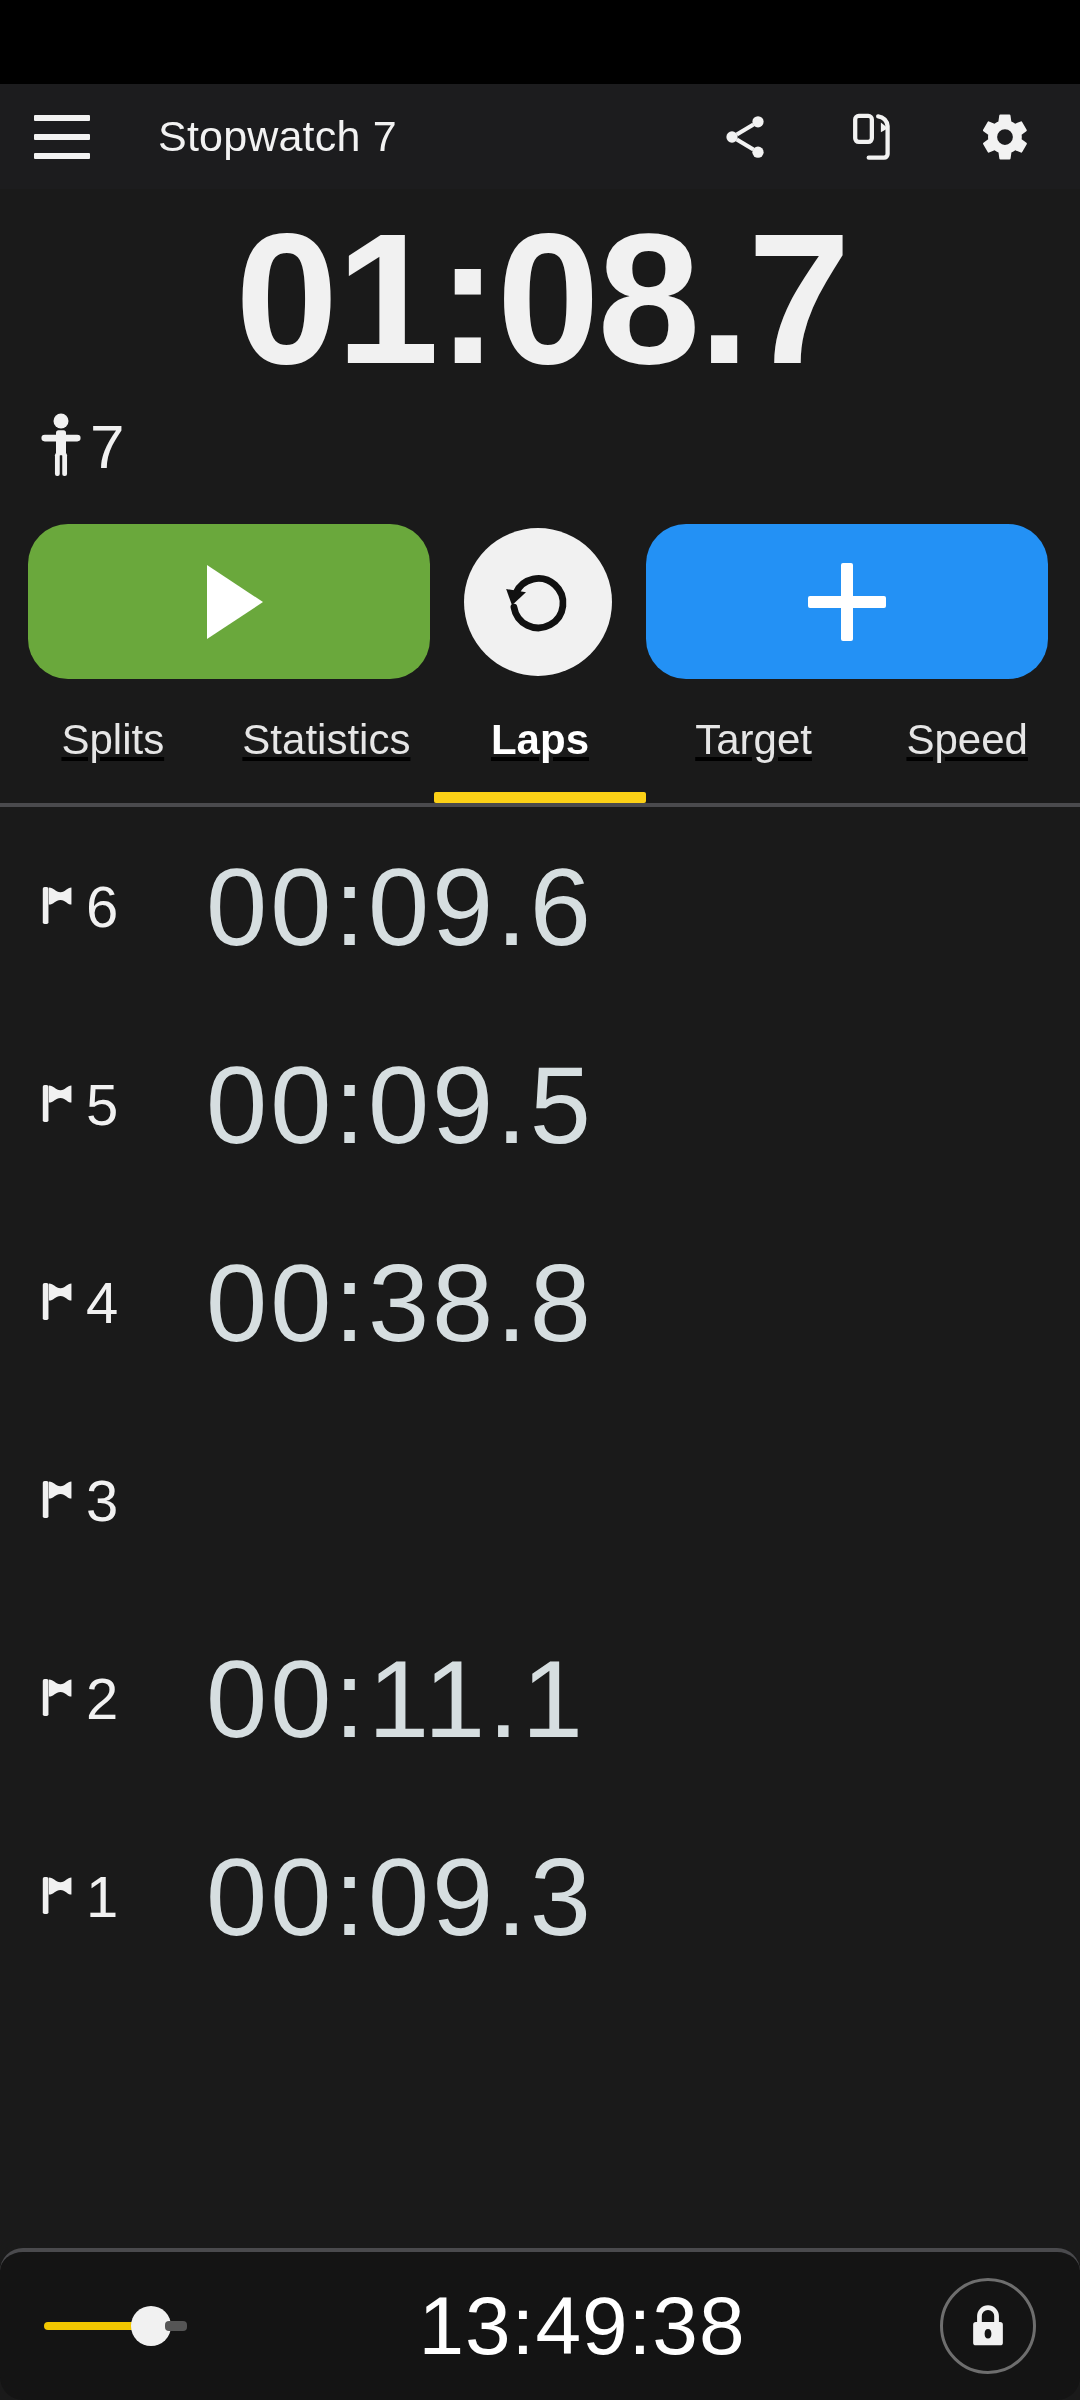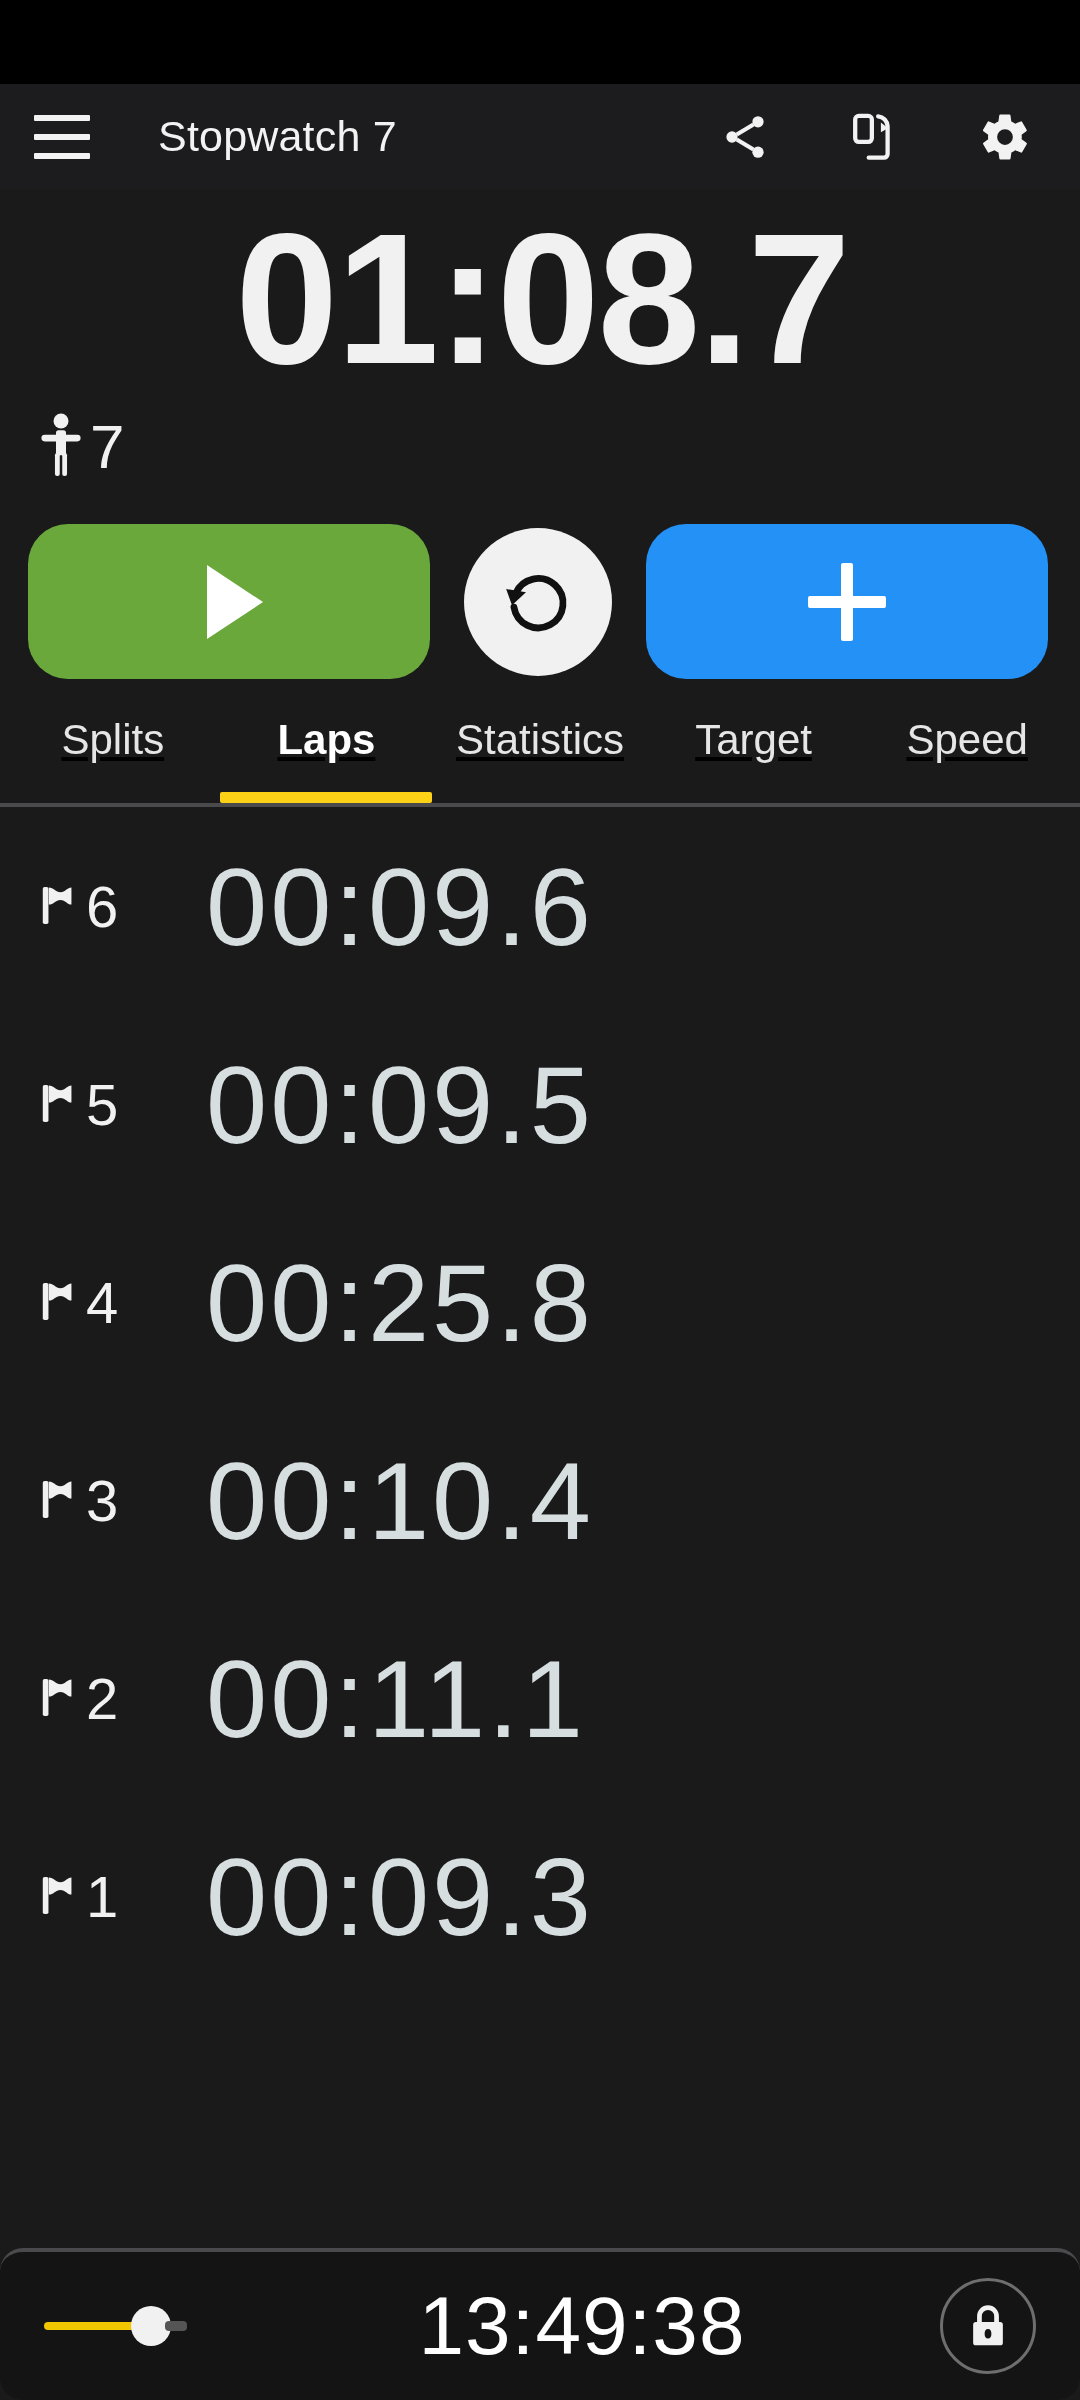--- a/index.html
+++ b/index.html
@@ -335,29 +335,29 @@
         <div class="plus-v"></div>
       </div>
     </div>
   </div>
 
   <div class="tabs">
     <div class="tab">
       <span class="tab-label">Splits</span>
       <span class="underline"></span>
     </div>
+    <div class="tab">
+      <span class="tab-label">Statistics</span>
+      <span class="underline"></span>
+    </div>
     <div class="tab active">
       <span class="tab-label">Laps</span>
       <span class="underline"></span>
     </div>
     <div class="tab">
-      <span class="tab-label">Statistics</span>
-      <span class="underline"></span>
-    </div>
-    <div class="tab">
       <span class="tab-label">Target</span>
       <span class="underline"></span>
     </div>
     <div class="tab">
       <span class="tab-label">Speed</span>
       <span class="underline"></span>
     </div>
   </div>
 
   <div class="lap-list">
@@ -382,31 +382,30 @@
       <div class="lap-value">00:09.5</div>
     </div>
     <div class="lap-row">
       <div class="lap-label">
         <svg width="44" height="46" viewBox="0 0 24 26">
           <rect x="3.4" y="2.2" width="3.2" height="21" rx="1" fill="#f1f1f1"></rect>
           <path d="M6.8 2.6 L6.8 12.2 C9.6 12.2 10.6 9.6 13.4 9.6 C16.2 9.6 17.2 12.2 19.6 12.2 L19.6 2.6 C17.2 2.6 16.2 5.2 13.4 5.2 C10.6 5.2 9.6 2.6 6.8 2.6 Z" fill="#f1f1f1"></path>
         </svg>
         <span>4</span>
       </div>
-      <div class="lap-value">00:25.8</div>
+      <div class="lap-value">00:38.8</div>
     </div>
     <div class="lap-row">
       <div class="lap-label">
         <svg width="44" height="46" viewBox="0 0 24 26">
           <rect x="3.4" y="2.2" width="3.2" height="21" rx="1" fill="#f1f1f1"></rect>
           <path d="M6.8 2.6 L6.8 12.2 C9.6 12.2 10.6 9.6 13.4 9.6 C16.2 9.6 17.2 12.2 19.6 12.2 L19.6 2.6 C17.2 2.6 16.2 5.2 13.4 5.2 C10.6 5.2 9.6 2.6 6.8 2.6 Z" fill="#f1f1f1"></path>
         </svg>
         <span>3</span>
       </div>
-      <div class="lap-value">00:10.4</div>
     </div>
     <div class="lap-row">
       <div class="lap-label">
         <svg width="44" height="46" viewBox="0 0 24 26">
           <rect x="3.4" y="2.2" width="3.2" height="21" rx="1" fill="#f1f1f1"></rect>
           <path d="M6.8 2.6 L6.8 12.2 C9.6 12.2 10.6 9.6 13.4 9.6 C16.2 9.6 17.2 12.2 19.6 12.2 L19.6 2.6 C17.2 2.6 16.2 5.2 13.4 5.2 C10.6 5.2 9.6 2.6 6.8 2.6 Z" fill="#f1f1f1"></path>
         </svg>
         <span>2</span>
       </div>
       <div class="lap-value">00:11.1</div>

